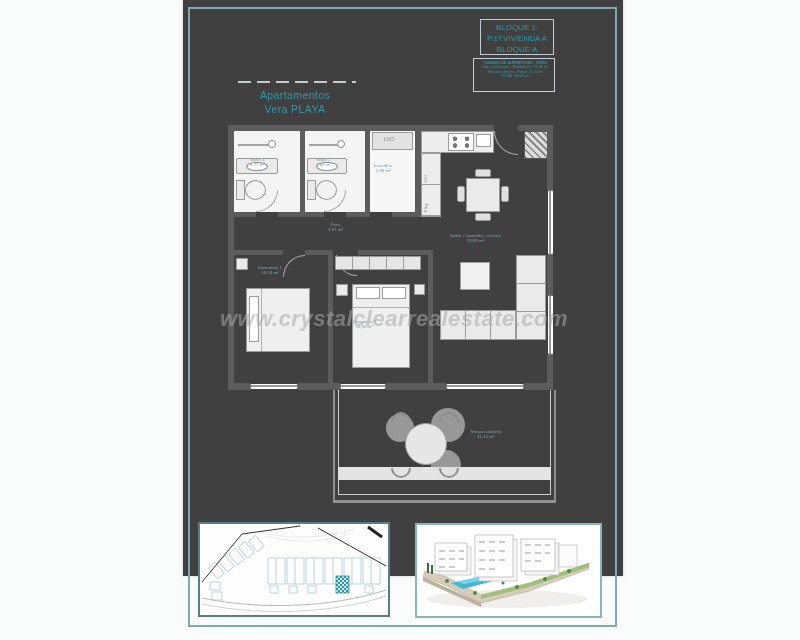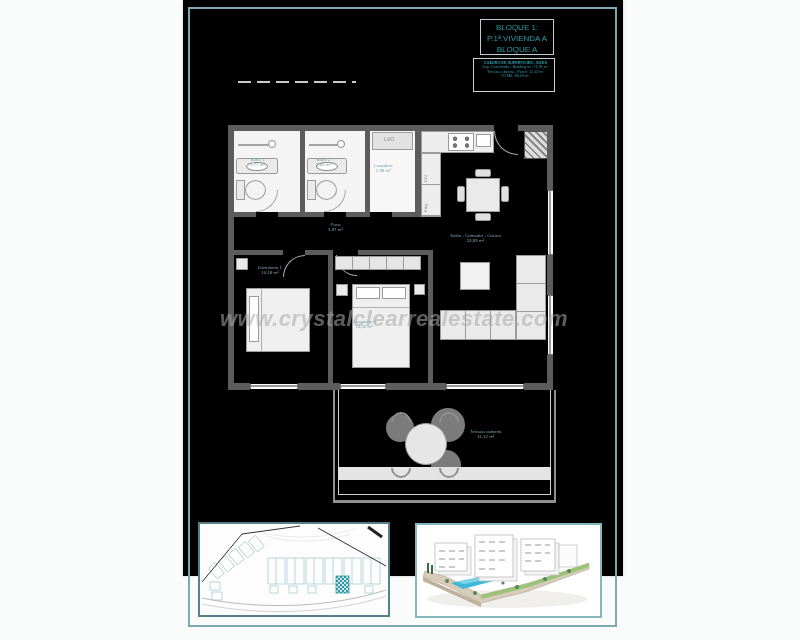--- a/index.html
+++ b/index.html
@@ -3,21 +3,21 @@
 <meta charset="utf-8">
 <style>
   html,body{margin:0;padding:0;}
   body{
     width:800px;height:640px;position:relative;overflow:hidden;
     background:#fafbfb;
     font-family:"Liberation Sans", sans-serif;
   }
   .page{
     position:absolute;left:183px;top:0;width:440px;height:576px;
-    background:#000000;box-shadow:0 0 3px rgba(120,130,135,.35);
+    background:#404040;box-shadow:0 0 3px rgba(120,130,135,.35);
   }
   .page-border{
     position:absolute;left:5px;top:7px;width:429px;height:620px;
     border:2px solid #7fa9b1;box-sizing:border-box;
   }
   
   .title-block{
     position:absolute;left:297px;top:19px;width:74px;height:36px;
     border:1px solid #c2cdd0;box-sizing:border-box;
     color:#2d9aa8;font-size:8px;line-height:11px;text-align:center;padding-top:2px;
@@ -100,20 +100,22 @@
     <div class="area-table-inner">
       <div class="tt">CUADRO DE SUPERFICIES - SIZES</div>
       <div>Sup. Construida - Building m²: 71,91 m²</div>
       <div>Terraza cubierta - Porch: 11,12 m²</div>
       <div>TOTAL: 80,05 m²</div>
     </div>
   </div>
 
   <div class="fine-print"></div>
   <div class="header-left">
+    <div>Apartamentos</div>
+    <div>Vera PLAYA</div>
   </div>
 
   <div class="watermark">www.crystalclearrealestate.com</div>
 
   <div class="plan">
 
     <div class="floor" style="left:6px;top:11px;width:66px;height:81px;background:#f4f4f4;"></div>
     <div class="floor" style="left:77px;top:11px;width:60px;height:81px;background:#f4f4f4;"></div>
     <div class="floor" style="left:142px;top:11px;width:45px;height:81px;background:#f7f7f7;"></div>
 

